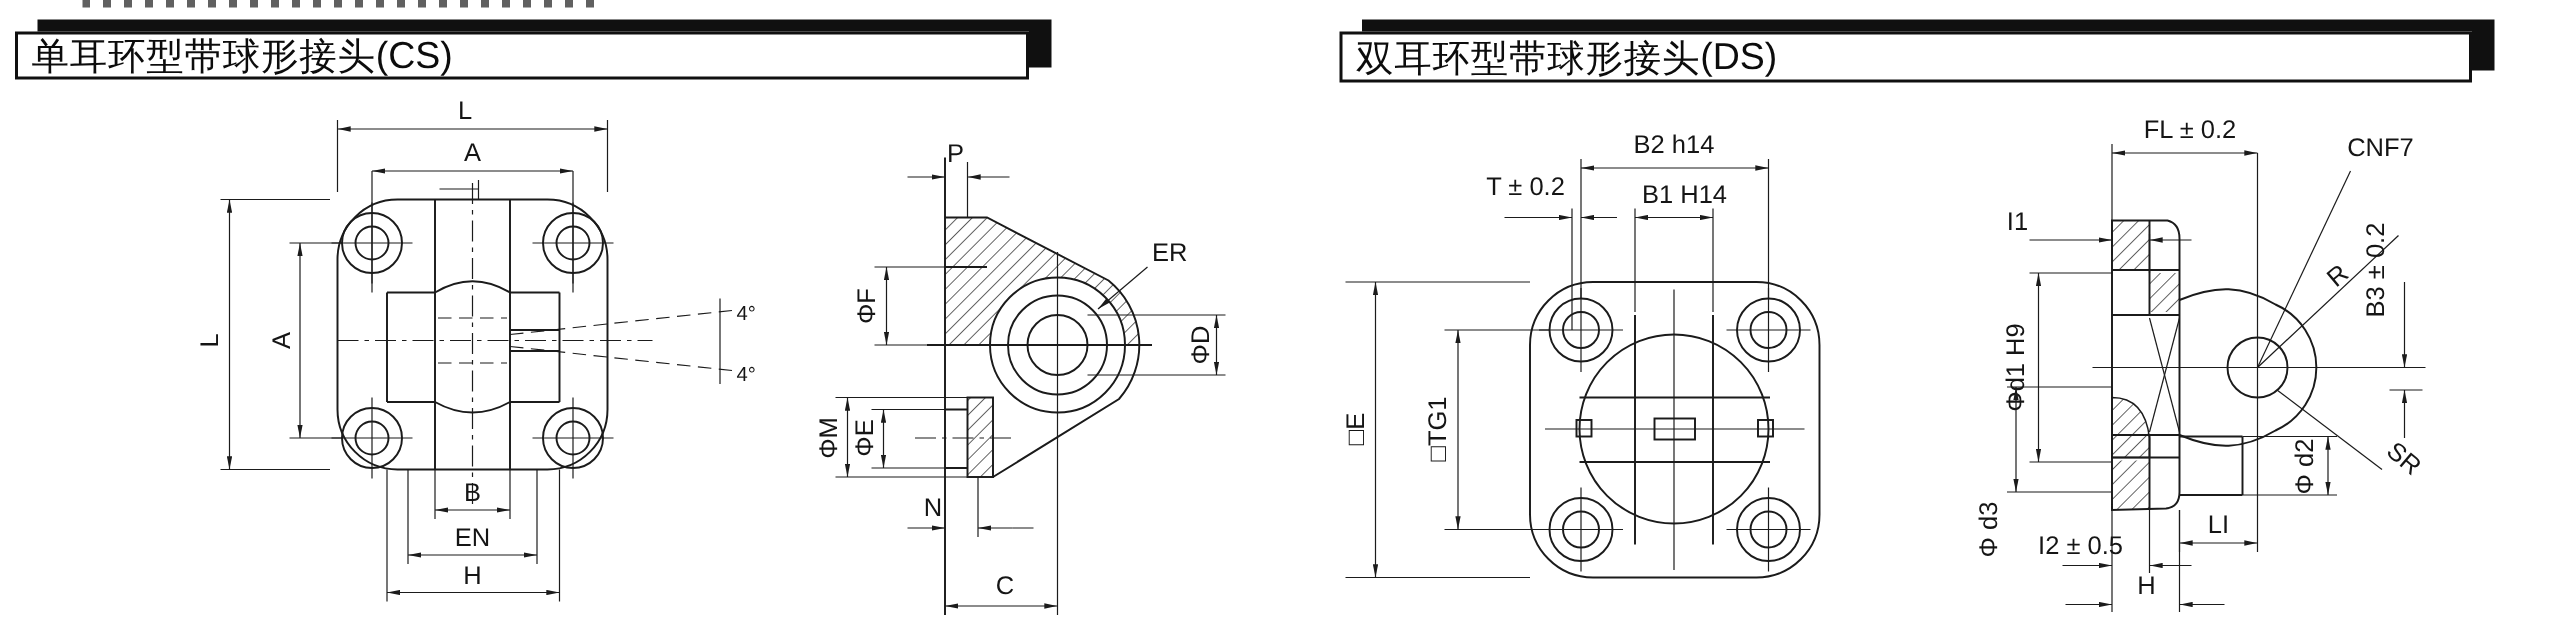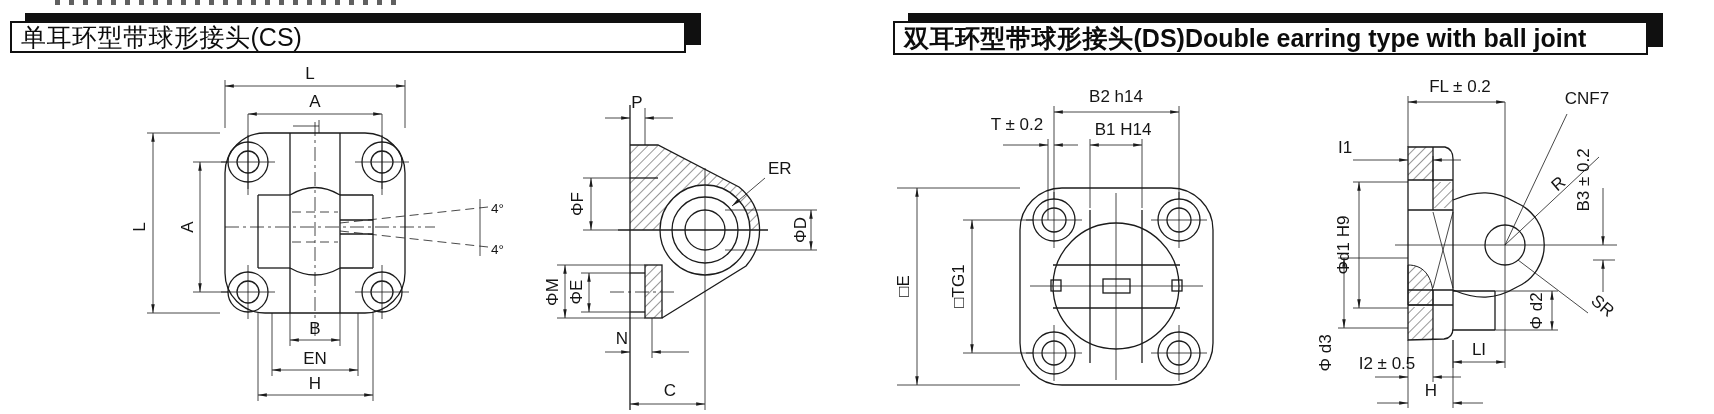--- a/index.html
+++ b/index.html
@@ -32,26 +32,25 @@
   <div class="strip"></div>
 
   <div class="tab" style="left:10px;top:21px;width:676px;height:32px;">
     <div class="tab-shadow"></div>
     <div class="tab-box">
       <span class="tab-zh">单耳环型带球形接头</span>
       <span>(CS)</span>
     </div>
   </div>
 
-  <div class="tab" style="left:893px;top:21px;width:755px;height:34px;font-weight:bold;">
+  <div class="tab" style="left:893px;top:21px;width:755px;height:34px;">
     <div class="tab-shadow"></div>
     <div class="tab-box">
       <span class="tab-zh">双耳环型带球形接头</span>
       <span>(DS)</span>
-      <span>Double earring type with ball joint</span>
     </div>
   </div>
 
   <svg class="dwg" style="left:105px;top:60px;" width="410" height="354" viewBox="0 0 410 354">
     <defs>
       <marker id="s1e" viewBox="0 0 10 4" refX="10" refY="2" markerWidth="11" markerHeight="4.5" orient="auto">
           <path d="M0,0 L10,2 L0,4 Z" fill="#1b1b1b"></path>
         </marker>
       <marker id="s1s" viewBox="0 0 10 4" refX="0" refY="2" markerWidth="11" markerHeight="4.5" orient="auto">
           <path d="M10,0 L0,2 L10,4 Z" fill="#1b1b1b"></path>

